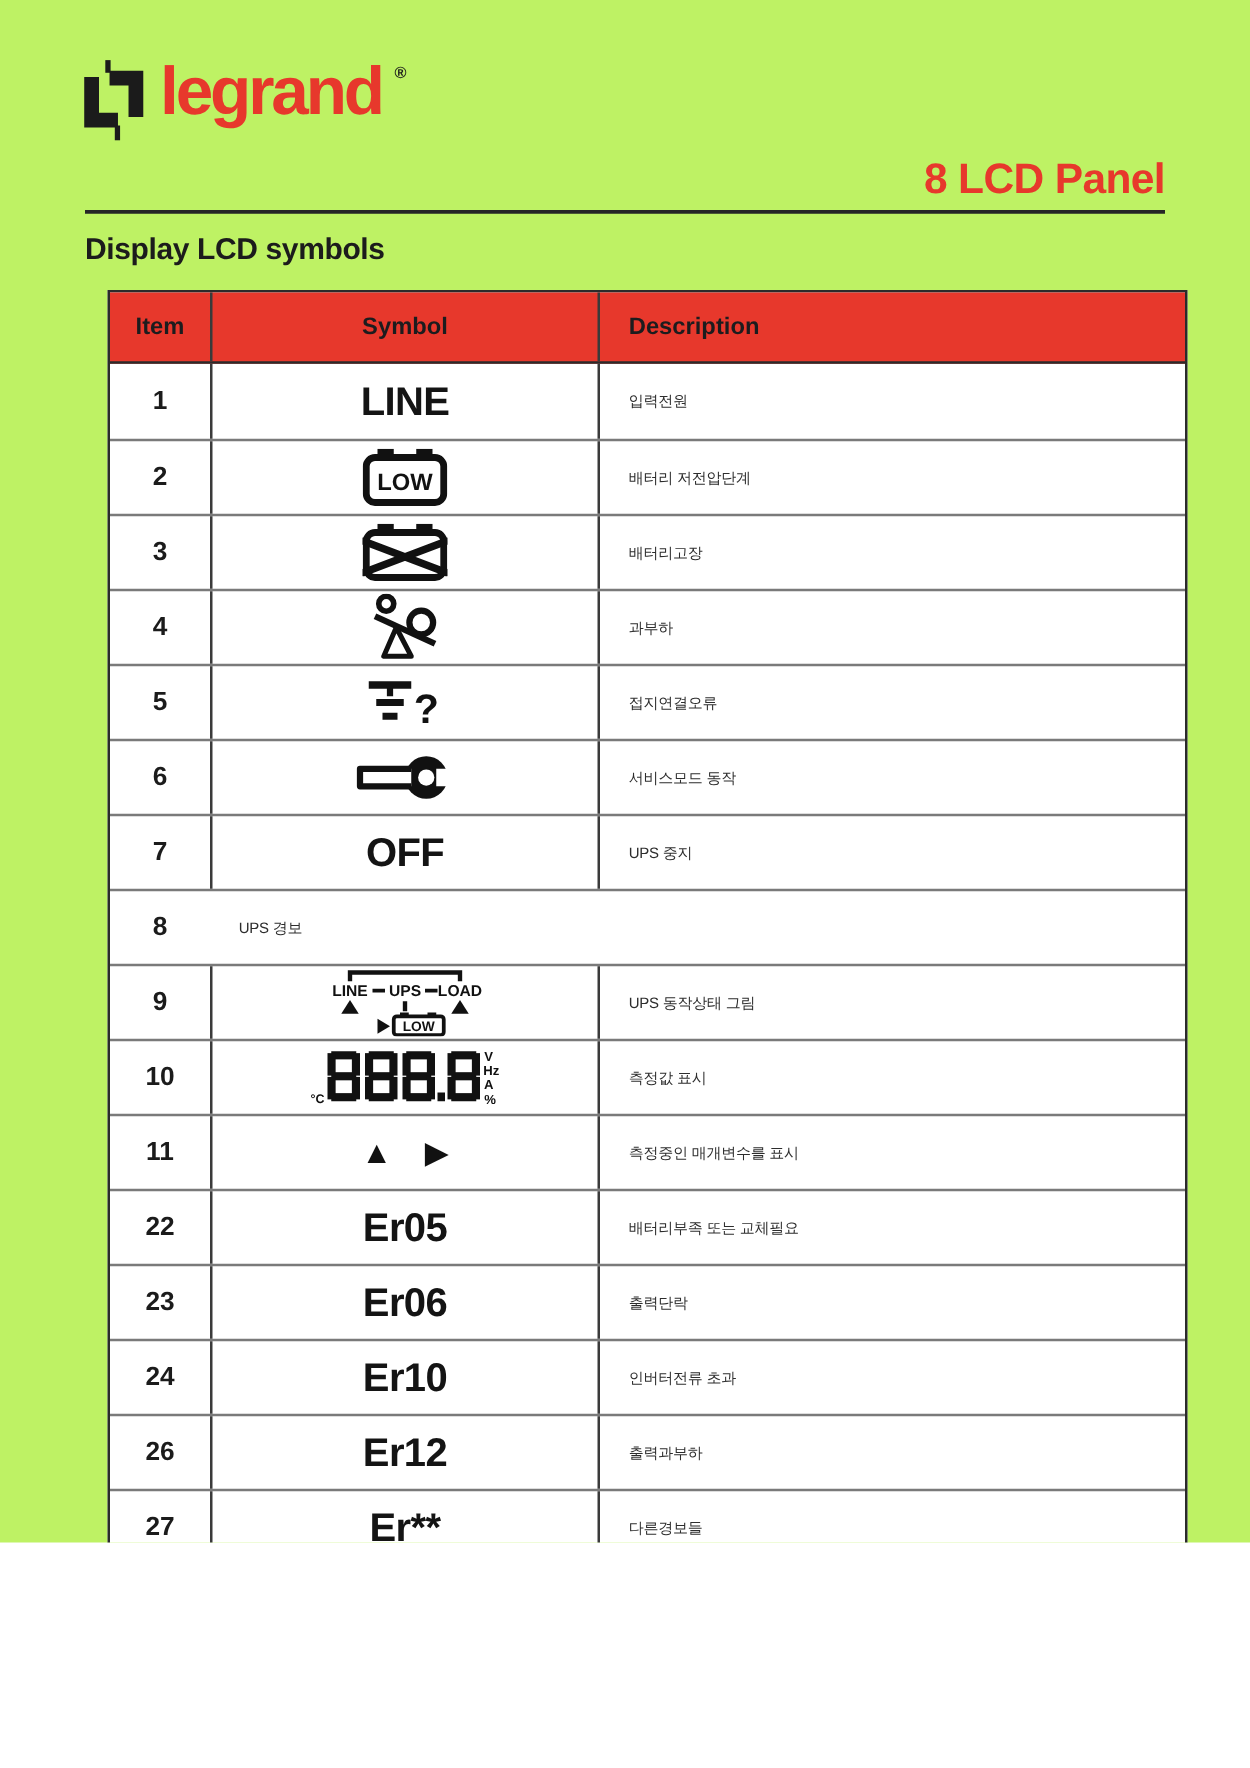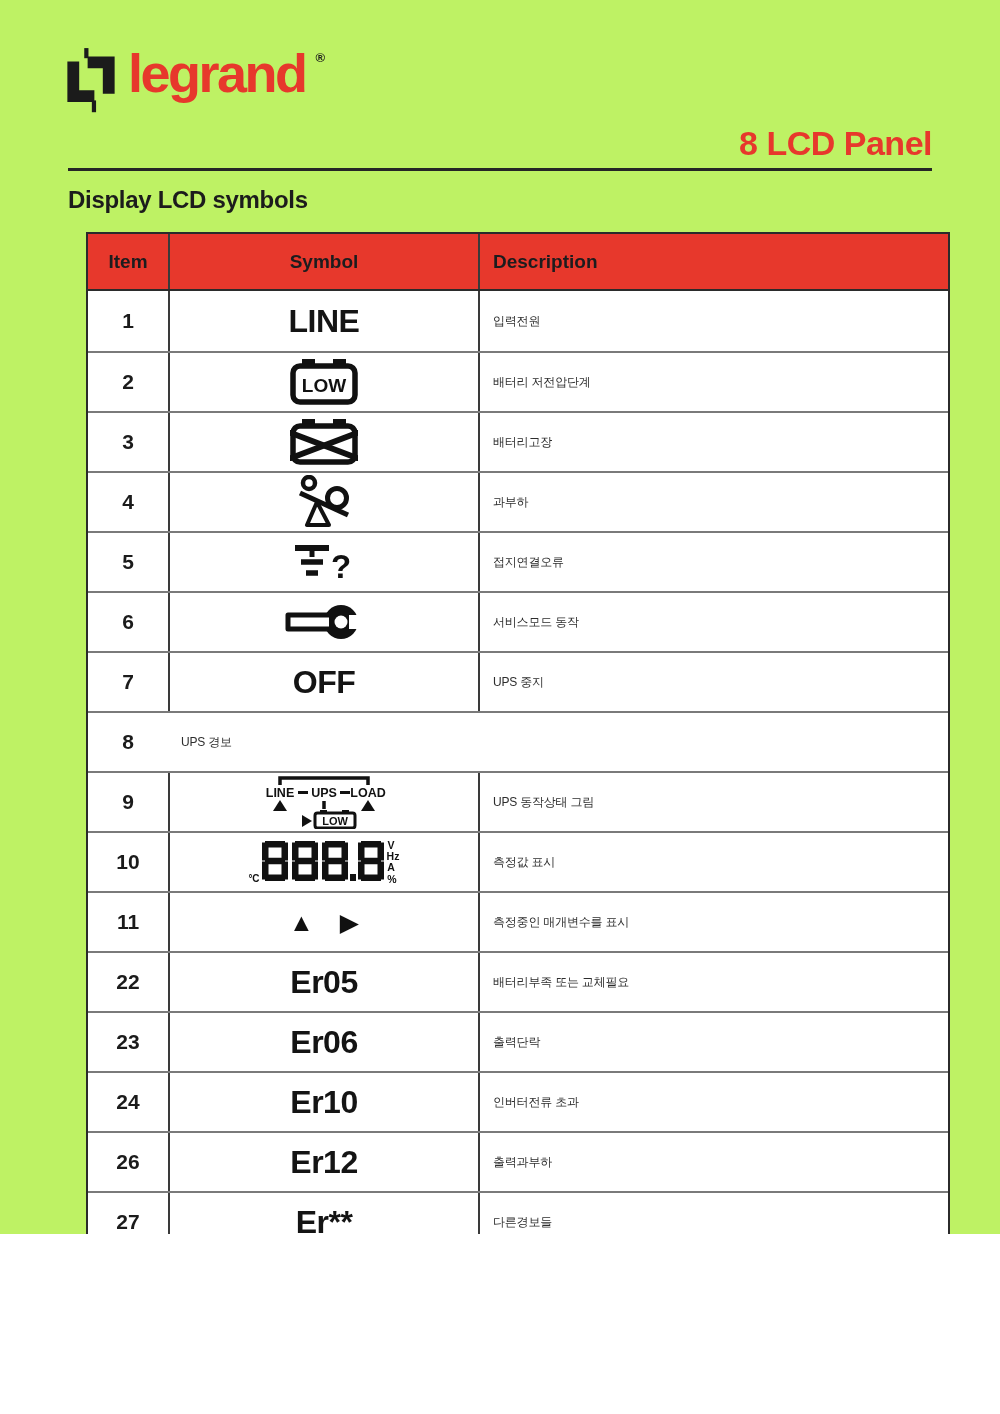--- a/index.html
+++ b/index.html
@@ -17,21 +17,21 @@
   .subtitle { position:absolute; left:68px; top:186px; font-size:24px; color:#1c1c1c; font-weight:600; letter-spacing:-0.3px; }
 
   
   .table { position:absolute; left:68px; top:232px; width:864px; border:2.5px solid #2b2b2b; background:#fff;margin-left:18px; }
   .thead { display:flex; height:57px; background:var(--red); border-bottom:2px solid #2b2b2b; }
   .trow { display:flex; height:60px; }
   #tbody .trow + .trow { border-top:2px solid #7a7a7a; }
   .cell { display:flex; align-items:center; justify-content:center; }
   .cell.item { width:80px; flex:none; }
   .cell.symbol { width:312px; flex:none; border-left:2px solid #3a3a3a; border-right:2px solid #3a3a3a; }
-  .cell.desc { flex:1; justify-content:flex-start; padding-left:13px; }
+  .cell.desc { flex:1; justify-content:flex-start; padding-left:23px; }
   .th { font-weight:bold; font-size:19px; color:#1c1c1e; }
   .item-num { font-weight:bold; font-size:21px; color:#1b1b1b; }
   .symbol-text { font-weight:bold; font-size:32px; color:#141414; letter-spacing:-0.5px; }
   .desc-text { font-size:12px; color:#2d2d2d; letter-spacing:-0.2px; }
   .arrow-pair { display:flex; gap:26px; font-size:25px; color:#111; line-height:1; }
 
   
   .footer-rule { position:absolute; left:68px; top:1344px; width:864px; height:5px; background:#262626; }
   .page-number { position:absolute; right:68px; top:1356px; font-weight:bold; font-size:17px; color:#1b1b1b; }
 

